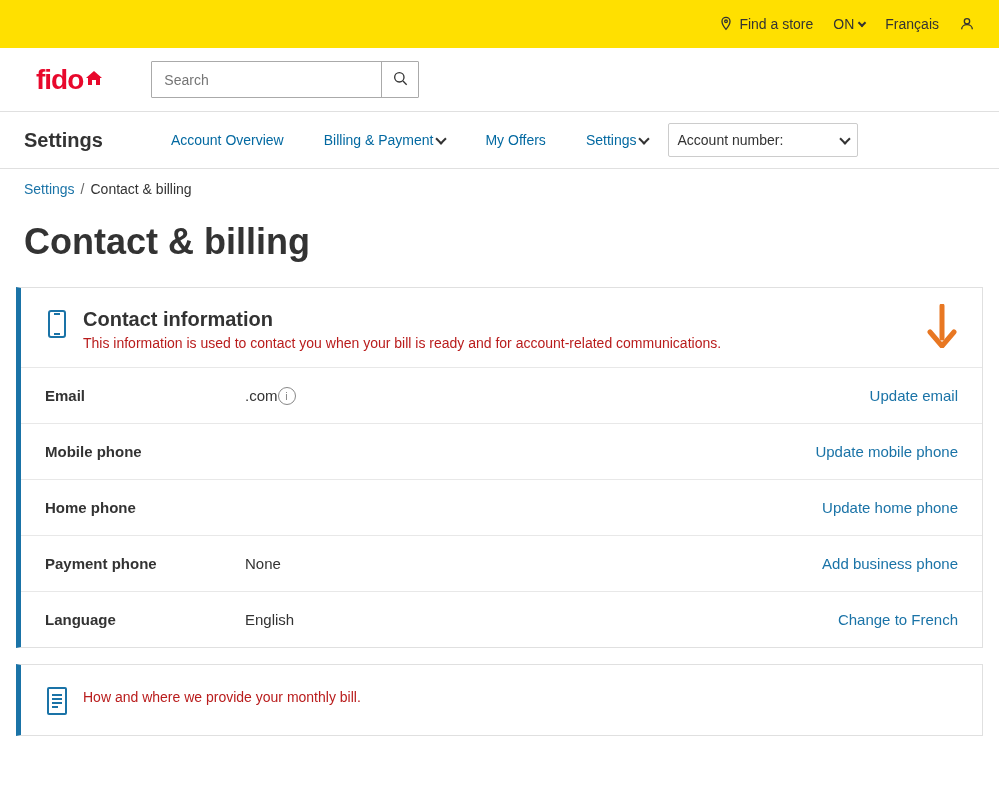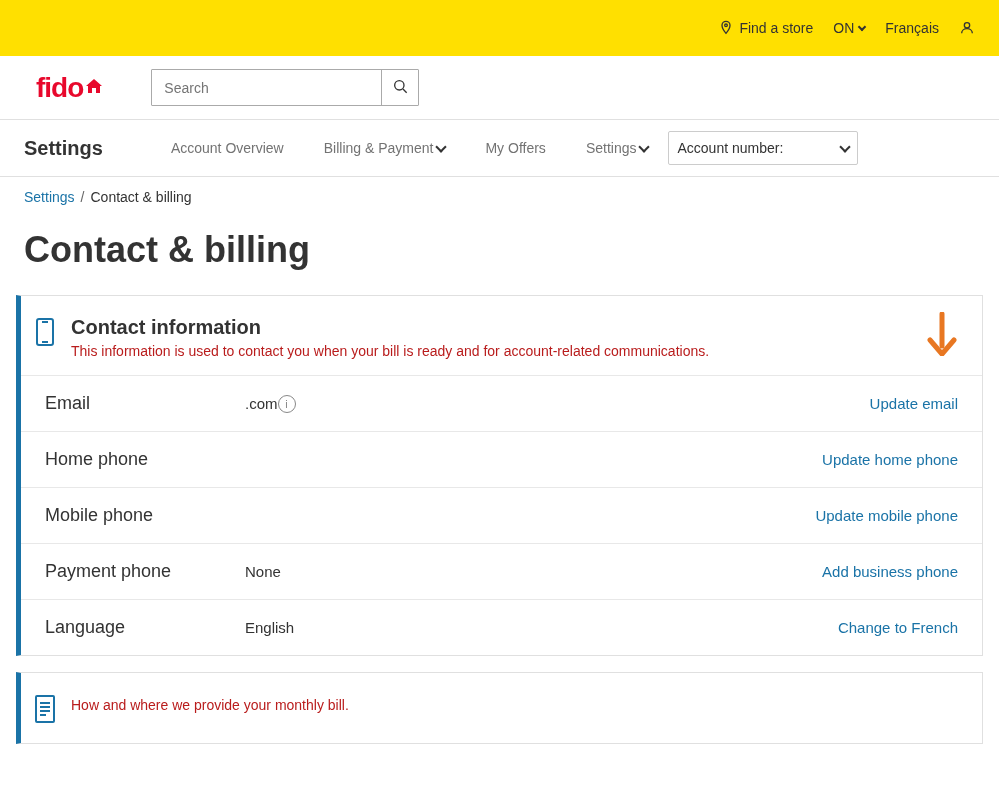--- a/index.html
+++ b/index.html
@@ -1,21 +1,21 @@
 <!DOCTYPE html>
 <html><head>
   <meta charset="utf-8">
   <style>
     * { box-sizing: border-box; margin: 0; padding: 0; }
     body { font-family: Arial, Helvetica, sans-serif; font-size: 16px; color: #333; background: #fff; }
 
     
     .top-bar {
       background: #FFE000;
-      height: 56px;
+      height: 48px;
       display: flex;
       align-items: center;
       justify-content: flex-end;
       padding: 0 24px;
       gap: 20px;
     }
     .top-bar-item {
       display: flex;
       align-items: center;
       gap: 5px;
@@ -116,21 +116,21 @@
     }
     .settings-nav {
       display: flex;
       align-items: center;
       gap: 0;
       flex: 1;
     }
     .settings-nav-item {
       padding: 18px 20px;
       font-size: 14px;
-      color: #737373;
+      color: #0369a1;
       cursor: pointer;
       white-space: nowrap;
       display: flex;
       align-items: center;
       gap: 4px;
     }
     .account-number-dropdown {
       margin-left: auto;
       border: 1px solid #ccc;
       border-radius: 2px;
@@ -173,21 +173,21 @@
     
     .content-area {
       padding: 0 16px 32px 16px;
     }
     .section-card {
       border: 1px solid #e0e0e0;
       border-left: 5px solid #1a73a7;
       margin-bottom: 16px;
     }
     .section-header {
-      padding: 20px 24px 16px 12px;
+      padding: 20px 24px 16px 24px;
       display: flex;
       align-items: flex-start;
       gap: 14px;
       position: relative;
     }
     .section-icon {
       color: #1a73a7;
       margin-top: 2px;
     }
     .section-title-group { flex: 1; }
@@ -213,22 +213,22 @@
 
     
     .info-row {
       display: flex;
       align-items: center;
       padding: 16px 24px;
       border-top: 1px solid #e8e8e8;
       min-height: 56px;
     }
     .info-label {
-      font-size: 18px;
-      font-weight: normal;
+      font-size: 15px;
+      font-weight: bold;
       color: #333;
       width: 200px;
       flex-shrink: 0;
     }
     .info-value {
       font-size: 15px;
       color: #333;
       flex: 1;
       display: flex;
       align-items: center;
@@ -376,32 +376,32 @@
       <span class="info-value">
         <span>.com</span>
         <span class="info-icon">i</span>
       </span>
       <div class="info-action">
         <a class="action-link">Update email</a>
       </div>
     </div>
 
     <div class="info-row">
+      <span class="info-label">Mobile phone</span>
+      <span class="info-value"></span>
+      <div class="info-action">
+        <a class="action-link">Update mobile phone</a>
+      </div>
+    </div>
+
+    <div class="info-row">
       <span class="info-label">Home phone</span>
       <span class="info-value"></span>
       <div class="info-action">
         <a class="action-link">Update home phone</a>
-      </div>
-    </div>
-
-    <div class="info-row">
-      <span class="info-label">Mobile phone</span>
-      <span class="info-value"></span>
-      <div class="info-action">
-        <a class="action-link">Update mobile phone</a>
       </div>
     </div>
 
     <div class="info-row">
       <span class="info-label">Payment phone</span>
       <span class="info-value">None</span>
       <div class="info-action">
         <a class="action-link">Add business phone</a>
       </div>
     </div>

